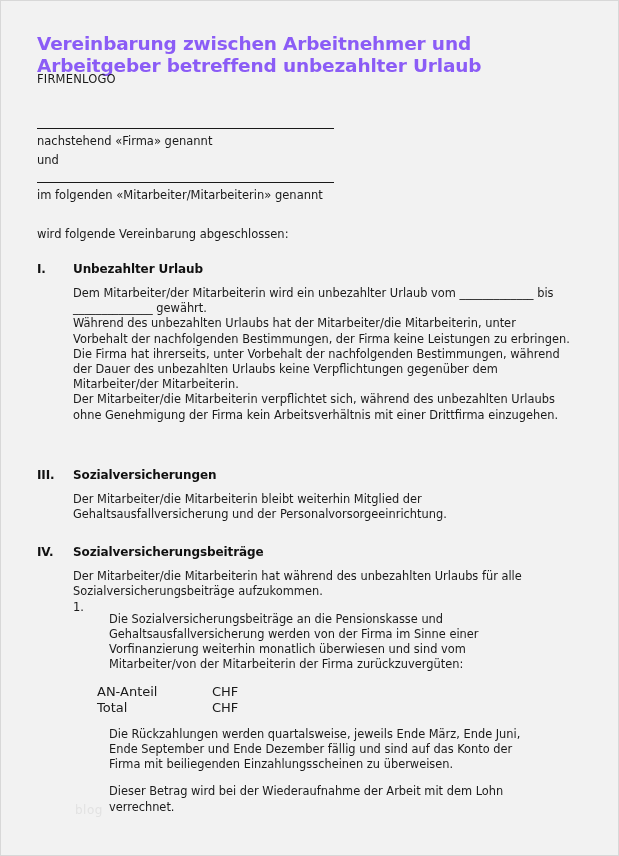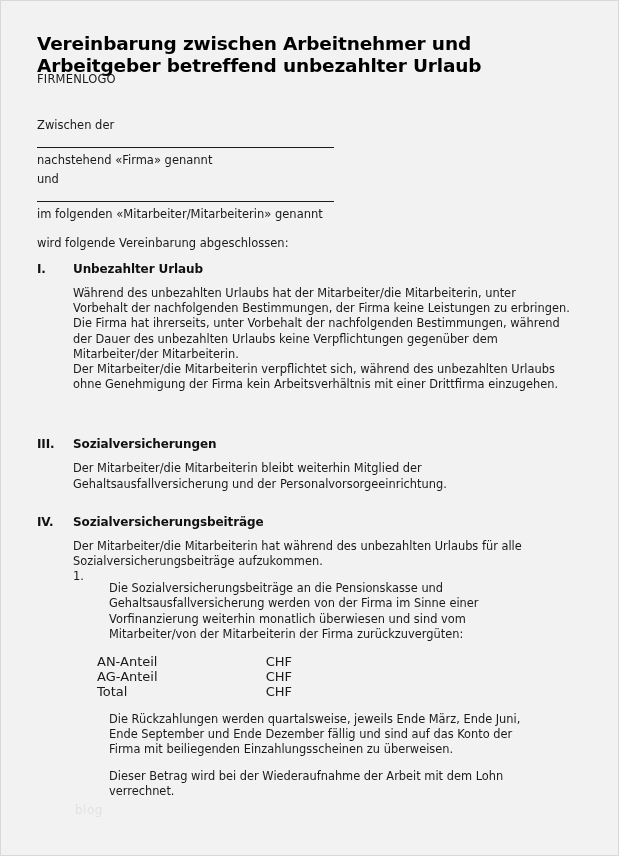--- a/index.html
+++ b/index.html
@@ -28,21 +28,21 @@
     right: 22px;
     bottom: 0;
   }
 
   
   .doc-title {
     position: absolute;
     left: 0;
     top: 20px;
     width: 500px;
-    color: #000000;
+    color: #8b5cf6;
     font-family: "DejaVu Sans", sans-serif;
     font-weight: bold;
     font-size: 18.5px;
     line-height: 22px;
     letter-spacing: -0.15px;
     white-space: pre-line;
   }
 
   .firmenlogo {
     position: absolute;
@@ -66,21 +66,21 @@
   .parties .ln { display: block; }
   .parties .gap-sm { height: 12px; }
   .rule-line {
     display: block;
     width: 297px;
     border-bottom: 1px solid #1a1a1a;
     height: 0;
     margin-bottom: 3px;
   }
   .parties .after-rule { display: block; }
-  .intro-final { display: block; margin-top: 10px; }
+  .intro-final { display: block; margin-top: 20px; }
 
   
   .sections {
     position: absolute;
     left: 0;
     top: 260px;
     width: 560px;
   }
   .section { margin-bottom: 0; }
   .sec-head {
@@ -137,21 +137,21 @@
     margin: 0;
   }
   .chf-table td {
     padding: 0;
     font-size: 13px;
     line-height: 15.2px;
     color: #1a1a1a;
     vertical-align: top;
   }
   .chf-label { width: 115px; }
-  .chf-cur { width: 80px; text-align: right; }
+  .chf-cur { width: 80px; }
 
   
   .watermark {
     position: absolute;
     left: 38px;
     top: 802px;
     font-size: 12px;
     color: #e2e2e2;
     letter-spacing: 0.5px;
     user-select: none;
@@ -161,39 +161,39 @@
 <body>
 
 <div class="page">
   <div class="sheet">
 
     <h1 class="doc-title">Vereinbarung zwischen Arbeitnehmer und Arbeitgeber betreffend unbezahlter Urlaub</h1>
 
     <div class="firmenlogo">FIRMENLOGO</div>
 
     <div class="parties">
-      <span class="ln">Zwischen der</span>
       <div class="gap-sm"></div>
       <span class="rule-line"></span>
       <span class="after-rule">nachstehend «Firma» genannt</span>
       <span class="ln">und</span>
       <div class="gap-sm"></div>
       <span class="rule-line"></span>
       <span class="after-rule">im folgenden «Mitarbeiter/Mitarbeiterin» genannt</span>
       <span class="intro-final">wird folgende Vereinbarung abgeschlossen:</span>
     </div>
 
     <div class="sections">
 
       <div class="section">
         <div class="sec-head">
           <span class="sec-num">I.</span>
           <span class="sec-title">Unbezahlter Urlaub</span>
         </div>
         <div class="sec-body">
+          <p>Dem Mitarbeiter/der Mitarbeiterin wird ein unbezahlter Urlaub vom _____________ bis ______________ gewährt.</p>
           <p>Während des unbezahlten Urlaubs hat der Mitarbeiter/die Mitarbeiterin, unter Vorbehalt der nachfolgenden Bestimmungen, der Firma keine Leistungen zu erbringen. Die Firma hat ihrerseits, unter Vorbehalt der nachfolgenden Bestimmungen, während der Dauer des unbezahlten Urlaubs keine Verpflichtungen gegenüber dem Mitarbeiter/der Mitarbeiterin.</p>
           <p>Der Mitarbeiter/die Mitarbeiterin verpflichtet sich, während des unbezahlten Urlaubs ohne Genehmigung der Firma kein Arbeitsverhältnis mit einer Drittfirma einzugehen.</p>
         </div>
       </div>
 
       <div class="spacer-22"></div>
 
       <div class="section">
       </div>
 
@@ -222,24 +222,20 @@
           <ul class="sub-list">
             <li class="sub-item">
               <span class="sub-marker">1.</span>
               <div class="sub-content">
                 <p>Die Sozialversicherungsbeiträge an die Pensionskasse und Gehaltsausfallversicherung werden von der Firma im Sinne einer Vorfinanzierung weiterhin monatlich überwiesen und sind vom Mitarbeiter/von der Mitarbeiterin der Firma zurückzuvergüten:</p>
 
                 <table class="chf-table">
                   <tbody>
                     <tr>
                       <td class="chf-label">AN-Anteil</td>
-                      <td class="chf-cur">CHF</td>
-                    </tr>
-                    <tr>
-                      <td class="chf-label">AG-Anteil</td>
                       <td class="chf-cur">CHF</td>
                     </tr>
                     <tr>
                       <td class="chf-label">Total</td>
                       <td class="chf-cur">CHF</td>
                     </tr>
                   </tbody>
                 </table>
 
                 <p>Die Rückzahlungen werden quartalsweise, jeweils Ende März, Ende Juni, Ende September und Ende Dezember fällig und sind auf das Konto der Firma mit beiliegenden Einzahlungsscheinen zu überweisen.</p>

